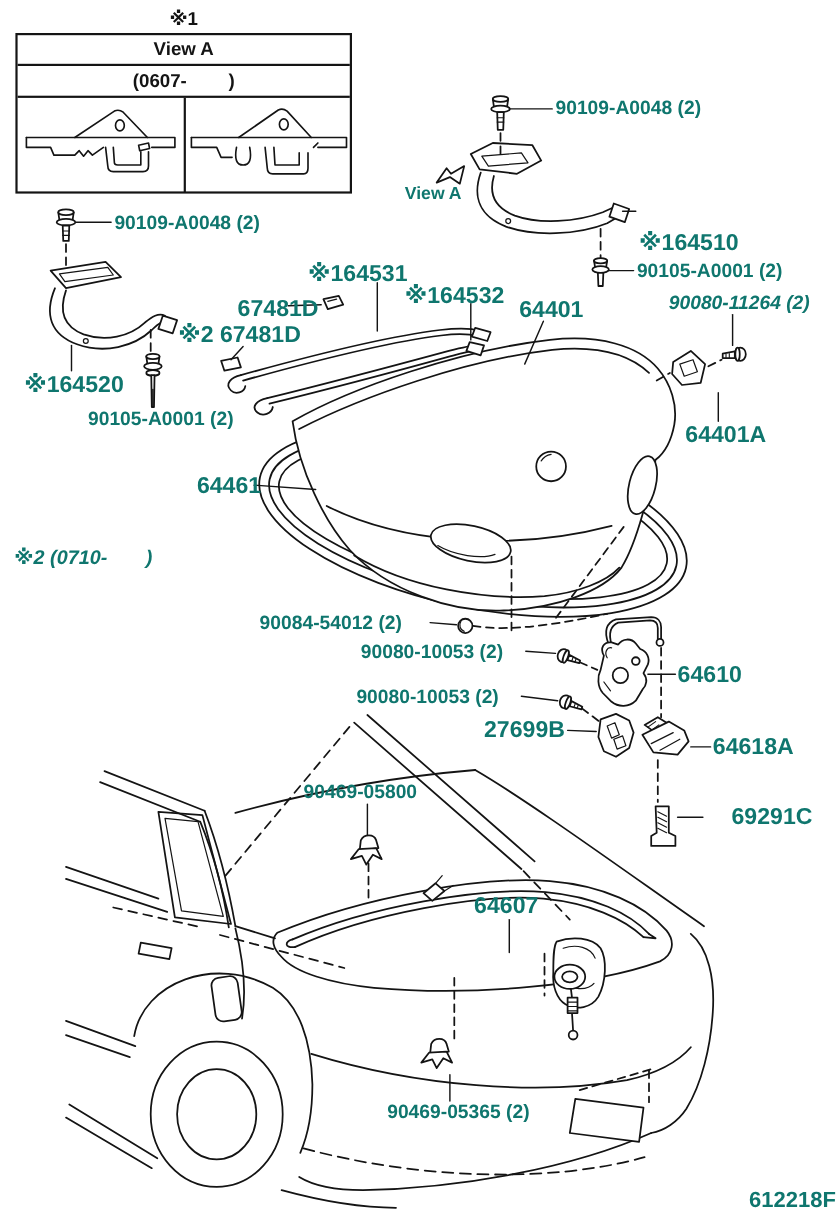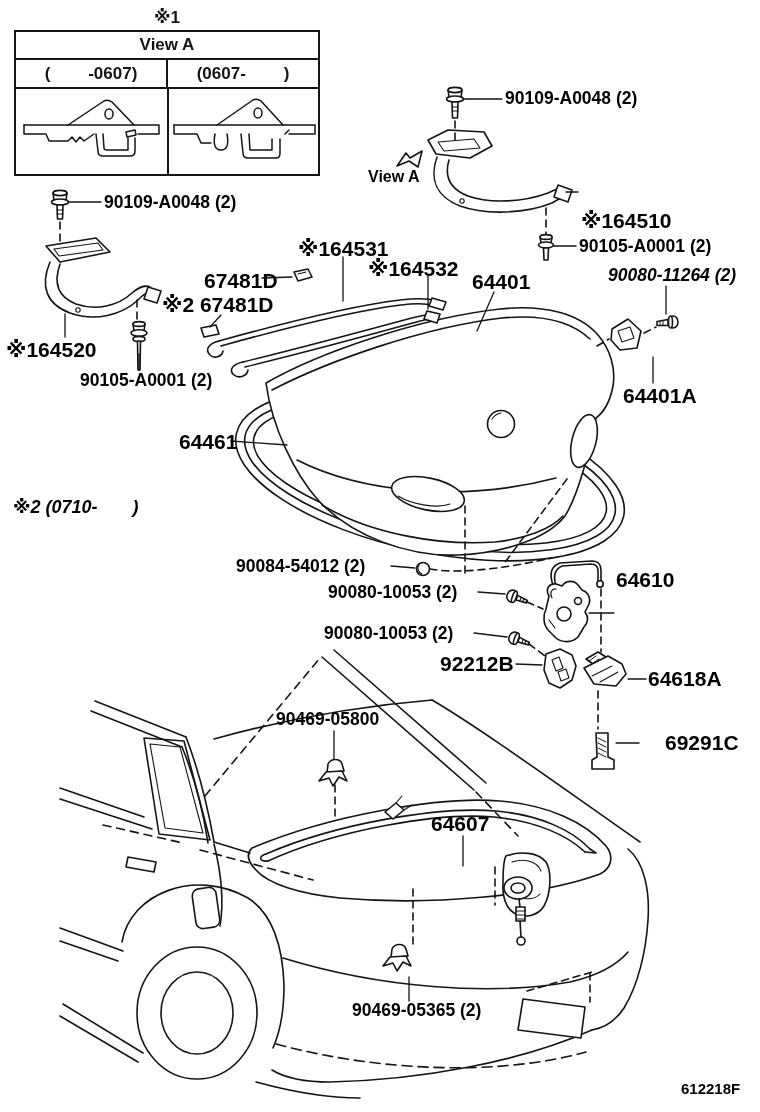--- a/index.html
+++ b/index.html
@@ -1,23 +1,23 @@
 <!DOCTYPE html>
 <html><head>
 <meta charset="utf-8">
 <style>
   html,body{margin:0;padding:0;background:#fff;}
   #stage{position:relative;width:760px;height:1112px;background:#ffffff;overflow:hidden;
          font-family:"Liberation Sans","DejaVu Sans",sans-serif;color:#141414;}
   #art{position:absolute;left:0;top:0;}
-  #labels span.callout{position:absolute;white-space:pre;font-weight:bold;line-height:1;color:#000000;}
+  #labels span.callout{position:absolute;white-space:pre;font-weight:bold;line-height:1;color:#0f766e;}
   .part{font-size:21px;}
   .fastener{font-size:17.5px;}
   .note{font-size:18px;font-style:italic;}
-  .code{font-size:15px;}
+  .code{font-size:20px;}
   .pointer{font-size:16px;}
   
   #viewbox{position:absolute;left:14px;top:8px;width:306px;}
   .vt-marker{text-align:center;font-weight:bold;font-size:17px;height:22px;line-height:20px;}
   .vt-frame{border:2.5px solid #141414;height:146px;box-sizing:border-box;background:#fff;}
   .vt-title{height:26px;line-height:26px;border-bottom:2.5px solid #141414;
             text-align:center;font-weight:bold;font-size:17px;}
   .vt-periods{display:flex;height:27px;border-bottom:2.5px solid #141414;}
   .vt-cell{flex:1;text-align:center;font-weight:bold;font-size:17px;line-height:27px;white-space:pre;}
   .vt-cell + .vt-cell{border-left:2.5px solid #141414;}
@@ -290,51 +290,50 @@
     <path d="M597,346 L609,339"></path>
     <path d="M644,333 L656,327"></path>
   </g>
 </svg>
 
 <div id="labels">
       <span class="callout fastener" style="left: 505px; top: 90px;">90109-A0048 (2)</span>
       <span class="callout part" style="left: 581px; top: 182px; margin-top: 28px;">※164510</span>
       <span class="callout fastener" style="left: 579px; top: 238px;">90105-A0001 (2)</span>
       <span class="callout fastener" style="left: 104px; top: 194px;">90109-A0048 (2)</span>
-      <span class="callout part" style="left: 298px; top: 238px;">※164531</span>
-      <span class="callout part" style="left: 204px; top: 270px;">67481D</span>
+      <span class="callout part" style="left: 280px; top: 238px;">※164531</span>
+      <span class="callout part" style="left: 216px; top: 270px;">67481D</span>
       <span class="callout part" style="left: 368px; top: 258px;">※164532</span>
       <span class="callout part" style="left: 162px; top: 294px;">※2 67481D</span>
       <span class="callout part" style="left: 472px; top: 271px;">64401</span>
       <span class="callout fastener" style="left: 608px; top: 267px; font-style: italic;">90080-11264 (2)</span>
-      <span class="callout part" style="left: 6px; top: 339px;">※164520</span>
+      <span class="callout part" style="left: 22px; top: 339px;">※164520</span>
       <span class="callout fastener" style="left: 80px; top: 372px;">90105-A0001 (2)</span>
       <span class="callout part" style="left: 623px; top: 385px;">64401A</span>
       <span class="callout part" style="left: 179px; top: 431px;">64461</span>
       <span class="callout note" style="left: 13px; top: 498px;">※2 (0710-       )</span>
       <span class="callout fastener" style="left: 236px; top: 558px; text-align: center;">90084-54012 (2)</span>
       <span class="callout fastener" style="left: 328px; top: 584px;">90080-10053 (2)</span>
       <span class="callout fastener" style="left: 324px; top: 625px;">90080-10053 (2)</span>
-      <span class="callout part" style="left: 616px; top: 569px;">64610</span>
-      <span class="callout part" style="left: 440px; top: 653px;">92212B</span>
+      <span class="callout part" style="left: 616px; top: 603px;">64610</span>
+      <span class="callout part" style="left: 440px; top: 653px;">27699B</span>
       <span class="callout part" style="left: 648px; top: 668px;">64618A</span>
       <span class="callout part" style="left: 665px; top: 732px;">69291C</span>
       <span class="callout fastener" style="left: 276px; top: 711px;">90469-05800</span>
       <span class="callout part" style="left: 431px; top: 813px;">64607</span>
       <span class="callout fastener" style="left: 352px; top: 1002px;">90469-05365 (2)</span>
       <span class="callout code" style="left: 681px; top: 1081px;">612218F</span>
       <span class="callout pointer" style="left: 368px; top: 169px;">View A</span>
     </div>
 
 <div id="viewbox">
   <div class="vt-marker">※1</div>
   <div class="vt-frame">
     <div class="vt-title">View A</div>
     <div class="vt-periods">
-      <div class="vt-cell">(        -0607)</div>
       <div class="vt-cell">(0607-        )</div>
     </div>
     <div class="vt-pics">
       <div class="vt-pic">
         <svg width="151" height="86" viewBox="0 0 151 86" fill="none" stroke="#141414" stroke-width="1.5" stroke-linecap="round" stroke-linejoin="round">
           <path d="M8,36 H143 V45 H122"></path>
           <path d="M8,36 V45 H30 L33,52 L52,52 L56,48 L60,53 L64,48 L68,52 L78,45"></path>
           <path d="M52,36 L88,12 Q92,10 96,13 L118,36"></path>
           <ellipse cx="93" cy="25" rx="4" ry="5"></ellipse>
           <path d="M80,45 L82,62 Q82,67 87,67 L114,67 Q119,67 119,62 L119,49"></path>

